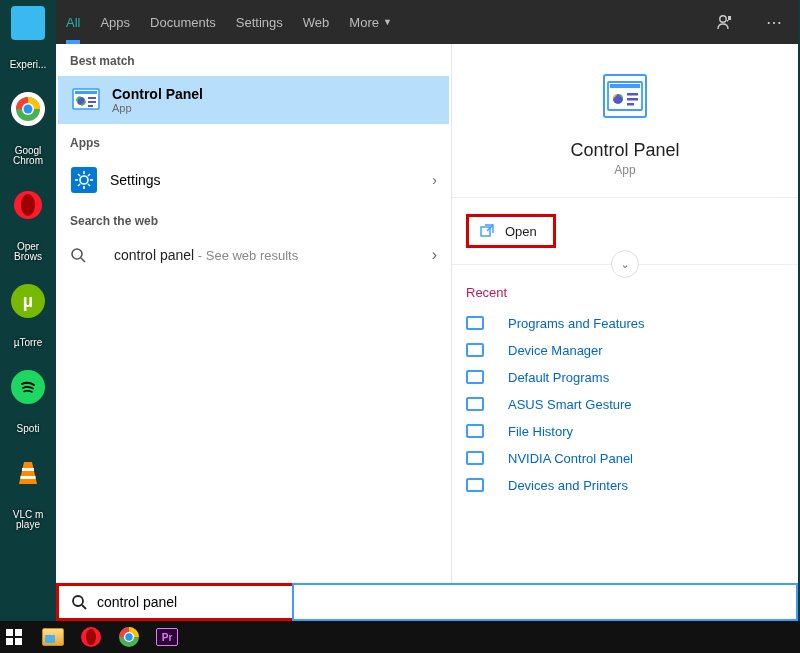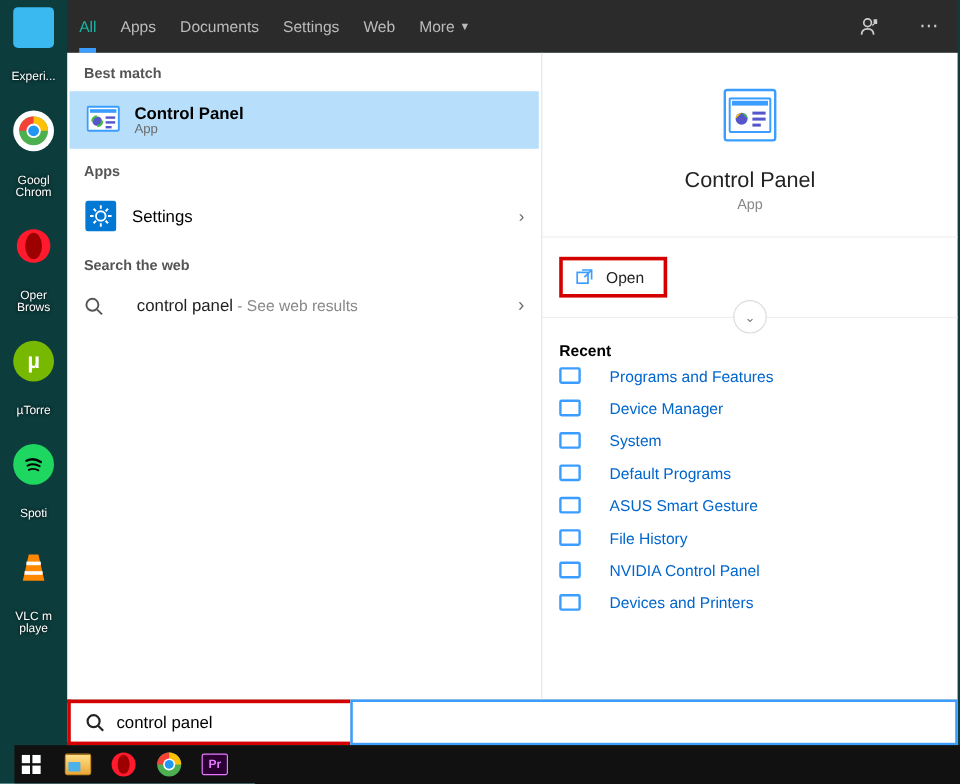--- a/index.html
+++ b/index.html
@@ -33,30 +33,30 @@
     .right-header { display:flex; flex-direction:column; align-items:center; padding-top: 30px; padding-bottom: 20px; border-bottom:1px solid #eee; }
     .big-icon { width: 44px; height: 44px; background:#fff; border:2px solid #3a9dff; border-radius:3px; display:flex; align-items:center; justify-content:center; margin-bottom: 22px; }
     .right-title { font-size: 18px; color:#222; margin-bottom:2px; }
     .right-sub { font-size: 12px; color:#888; }
     .action-section { padding: 16px 14px; border-bottom:1px solid #eee; position:relative; }
     .open-btn { display:inline-flex; align-items:center; gap:10px; padding:6px 16px 6px 10px; border:3px solid #d40000; cursor:pointer; }
     .open-btn .oi { color:#3a9dff; font-size:14px; }
     .open-btn .ol { font-size:13px; color:#222; }
     .expand-caret { position:absolute; left: 50%; bottom:-14px; transform:translateX(-50%); width:28px; height:28px; border:1px solid #ddd; border-radius:50%; background:#fff; display:flex; align-items:center; justify-content:center; color:#777; font-size:11px; cursor:pointer; z-index:2;}
     .recent-section { padding: 20px 14px 10px; overflow:hidden; }
-    .recent-label { font-size: 13px; font-weight:700; color:#000000; }
+    .recent-label { font-size: 13px; font-weight:400; color:#be185d; margin-bottom: 10px; }
     .recent-item { display:flex; align-items:flex-start; gap:24px; padding:6px 0; cursor:pointer; }
     .recent-item .ri { width:18px; height:14px; background:#fff; border:2px solid #3a9dff; border-radius:2px; }
     .recent-item .rt { font-size:13px; color:#0066cc; }
     .searchbar-wrap { display:flex; }
     .searchbar { flex:1; display:flex; align-items:center; background:#fff; height:38px; padding:0 12px; border:2px solid #3a9dff; }
     .searchbar.hl { border:3px solid #d40000; flex:0 0 236px; border-right:none; }
     .searchbar .mag { color:#222; margin-right:10px; font-size:15px; }
     .searchbar input { border:none; outline:none; flex:1; font-size:14px; }
-    .taskbar { position:absolute; left:0; right:0; bottom:0; height:32px; background:#111; display:flex; align-items:center; padding:0 6px; gap:8px;margin-left:12px; }
+    .taskbar { position:absolute; left:0; right:0; bottom:0; height:32px; background:#111; display:flex; align-items:center; padding:0 6px; gap:8px; }
     .taskbar .start { color:#fff; font-size:15px; cursor:pointer; width:24px; text-align:center;}
     .tb-icon { width:30px; height:24px; display:flex; align-items:center; justify-content:center; cursor:pointer; border-radius:2px; }
     .tb-icon .box { width:22px; height:18px; border-radius:2px; }
     .watermark { position:absolute; right:4px; bottom:34px; font-size:9px; color:rgba(255,255,255,0.4); }
     svg { display:block; }
   </style>
 </head>
 <body>
 
 <div class="desktop">
@@ -230,24 +230,20 @@
               <div class="recent-item">
                 <div class="ri"></div>
                 <div class="rt">Programs and Features</div>
               </div>
               <div class="recent-item">
                 <div class="ri"></div>
                 <div class="rt">Device Manager</div>
               </div>
               <div class="recent-item">
                 <div class="ri"></div>
-                <div class="rt">System</div>
-              </div>
-              <div class="recent-item">
-                <div class="ri"></div>
                 <div class="rt">Default Programs</div>
               </div>
               <div class="recent-item">
                 <div class="ri"></div>
                 <div class="rt">ASUS Smart Gesture</div>
               </div>
               <div class="recent-item">
                 <div class="ri"></div>
                 <div class="rt">File History</div>
               </div>

